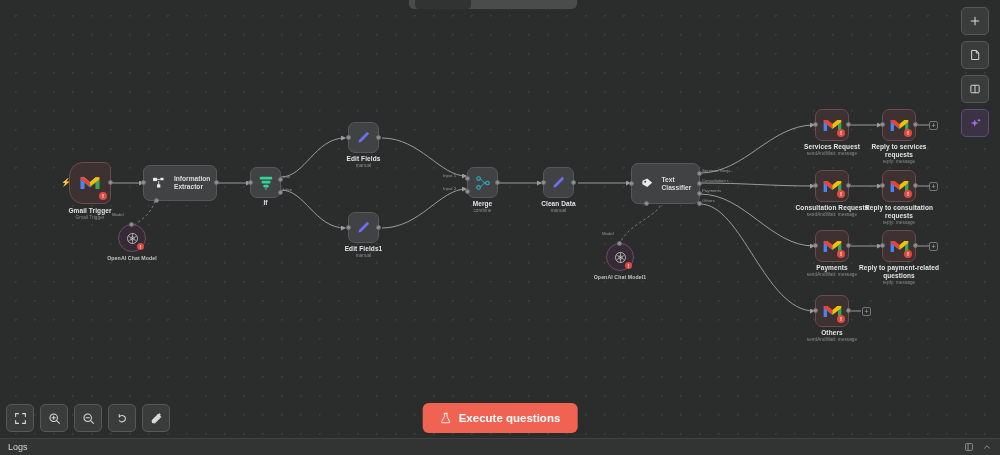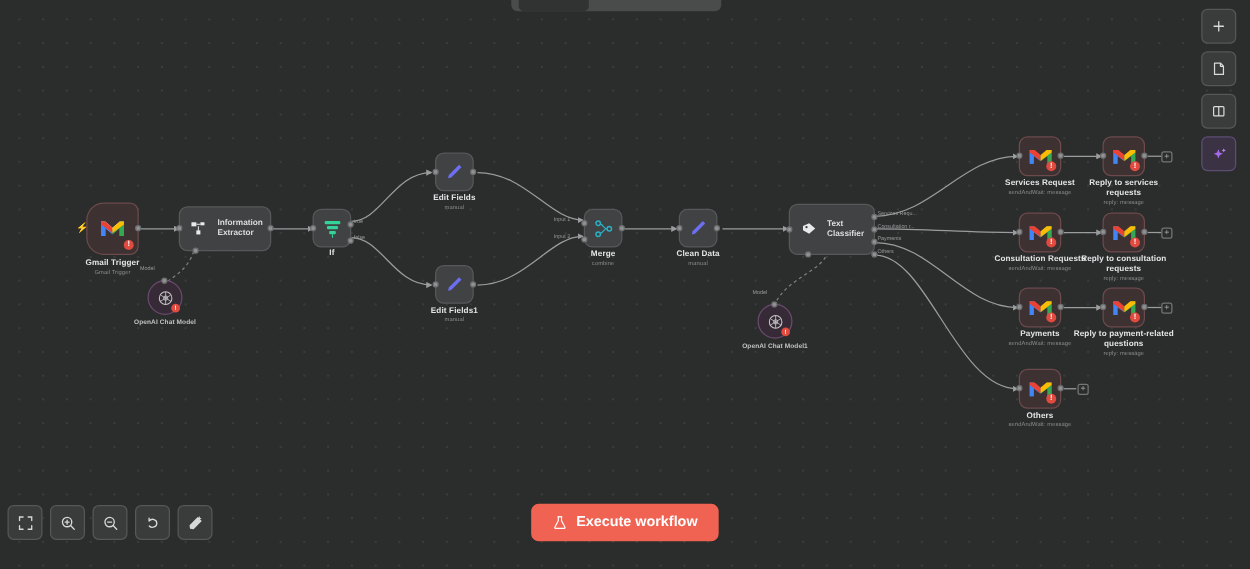--- a/index.html
+++ b/index.html
@@ -582,17 +582,30 @@
         <path d="M12.3 2 L12.9 3.5 L14.4 4.1 L12.9 4.7 L12.3 6.2 L11.7 4.7 L10.2 4.1 L11.7 3.5 Z" fill="#c08cf2"></path>
       </svg>
     </div>
   </div>
 
   <button class="execbtn">
     <svg width="12" height="12" viewBox="0 0 16 16" fill="none" stroke="#ffffff" stroke-width="1.2" stroke-linejoin="round">
       <path d="M6.3 1.8 L6.3 6 L2.6 13 C2.3 13.7 2.8 14.3 3.5 14.3 L12.5 14.3 C13.2 14.3 13.7 13.7 13.4 13 L9.7 6 L9.7 1.8 Z"></path>
       <path d="M5.4 1.8 L10.6 1.8"></path>
     </svg>
-    <span>Execute workflow</span>
+    <span>Execute questions</span>
   </button>
 
+  <div class="logsbar">
+    <span class="lbl">Logs</span>
+    <span class="spacer"></span>
+    <span class="ricons">
+      <svg width="10" height="10" viewBox="0 0 16 16" fill="none" stroke="#9a9c9d" stroke-width="1.3">
+        <rect x="2.5" y="2.5" width="11" height="11" rx="1.5"></rect>
+        <path d="M6.5 2.5 L6.5 13.5"></path>
+      </svg>
+      <svg width="10" height="10" viewBox="0 0 16 16" fill="none" stroke="#9a9c9d" stroke-width="1.4" stroke-linecap="round">
+        <path d="M4 10 L8 6 L12 10"></path>
+      </svg>
+    </span>
+  </div>
 
 </div>
 
 </body></html>

